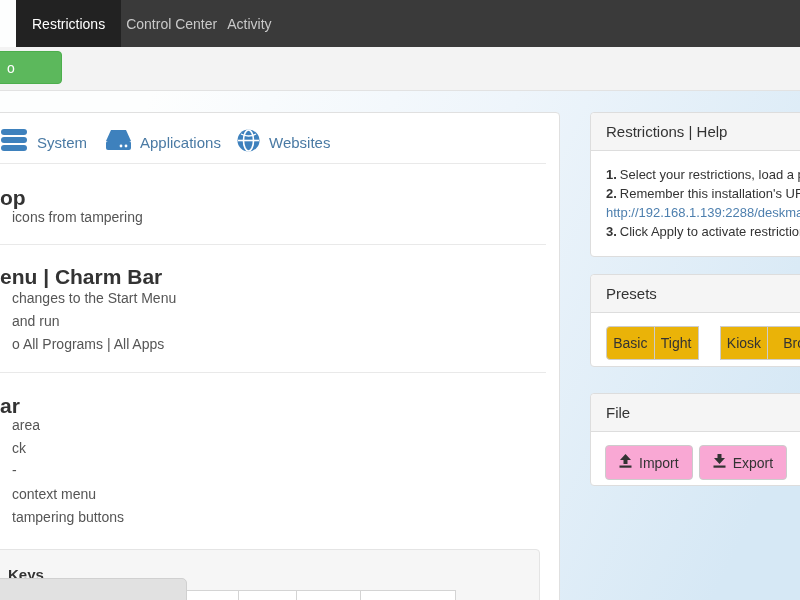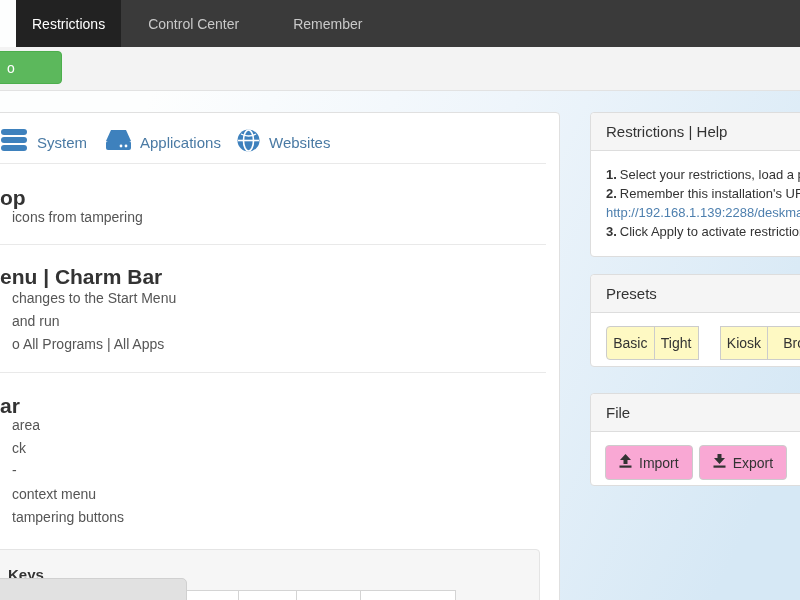--- a/index.html
+++ b/index.html
@@ -3,21 +3,21 @@
 <meta charset="utf-8">
 <style>
   html,body{margin:0;padding:0;background:#888;}
   .stage{
     position:relative;width:800px;height:600px;overflow:hidden;
     font-family:"Liberation Sans","DejaVu Sans",sans-serif;
     background:linear-gradient(115deg,#fdfefe 18%,#eef5fb 52%,#d6e8f5 92%);
   }
   
   .navbar{position:absolute;left:16px;top:0;width:800px;height:47px;background:#3a3a3a;display:flex;z-index:20;border-radius:12px;}
-  .nav-item{height:47px;display:flex;align-items:center;padding:0 27px;font-size:14px;color:#c9c9c9;cursor:pointer;}
+  .nav-item{height:47px;display:flex;align-items:center;padding:0 5px;font-size:14px;color:#c9c9c9;cursor:pointer;}
   .nav-item.active{background:#222222;color:#ffffff;padding:0 16px;}
   
   .subbar{position:absolute;left:0;top:47px;width:800px;height:43px;background:#f3f3f3;border-bottom:1px solid #e2e2e2;z-index:19;}
   .undo-btn{
     position:absolute;left:-40px;top:4px;width:102px;height:33px;
     background:#5cb85c;border:1px solid #4cae4c;border-radius:4px;
     color:#ffffff;font-size:14px;font-family:inherit;text-align:center;cursor:pointer;
   }
   
   .main-panel{
@@ -53,38 +53,38 @@
   
   .rpanel{position:absolute;left:590px;width:245px;background:#ffffff;border:1px solid #ddd;border-radius:4px;z-index:3;}
   .rpanel .phead{background:#f5f5f5;border-bottom:1px solid #ddd;border-radius:4px 4px 0 0;
     padding:10px 15px;font-size:15px;color:#333;}
   .help-panel{top:112px;height:143px;}
   .help-body{padding:14px 15px;font-size:13px;color:#333;line-height:19px;white-space:nowrap;}
   .help-body b{margin-right:3px;}
   .url-link{color:#4d7fae;text-decoration:none;cursor:pointer;}
   .presets-panel{top:274px;height:91px;}
   .presets-body{padding:13px 15px;display:flex;}
-  .pbtn{height:34px;background:#fef9c3;border:1px solid #ccc;color:#333;font-size:14px;font-family:inherit;
+  .pbtn{height:34px;background:#eab308;border:1px solid #ccc;color:#333;font-size:14px;font-family:inherit;
     margin-left:-1px;cursor:pointer;padding:0;}
   .pbtn:first-child{margin-left:0;border-radius:4px 0 0 4px;}
   .pbtn:nth-child(1){width:56px;} .pbtn:nth-child(2){width:52px;} .pbtn:nth-child(3){width:56px;margin-left:21px;} .pbtn:nth-child(4){width:62px;}
   .file-panel{top:393px;height:91px;}
   .file-body{padding:13px 14px;display:flex;gap:6px;}
   .fbtn{height:35px;background:#f9a8d4;border:1px solid #ccc;border-radius:4px;color:#333;font-size:14px;
     font-family:inherit;display:flex;align-items:center;gap:7px;padding:0 13px;cursor:pointer;}
 </style>
 </head>
 <body>
 
 <div class="stage">
 
   <div class="navbar">
     <div class="nav-item active">Restrictions</div>
     <div class="nav-item">Control Center</div>
-    <div class="nav-item">Remember</div>
+    <div class="nav-item">Activity</div>
   </div>
 
   <div class="subbar">
     <button class="undo-btn">o</button>
   </div>
 
   <div class="main-panel"></div>
 
   <div class="tab tab-system">
     <span>

